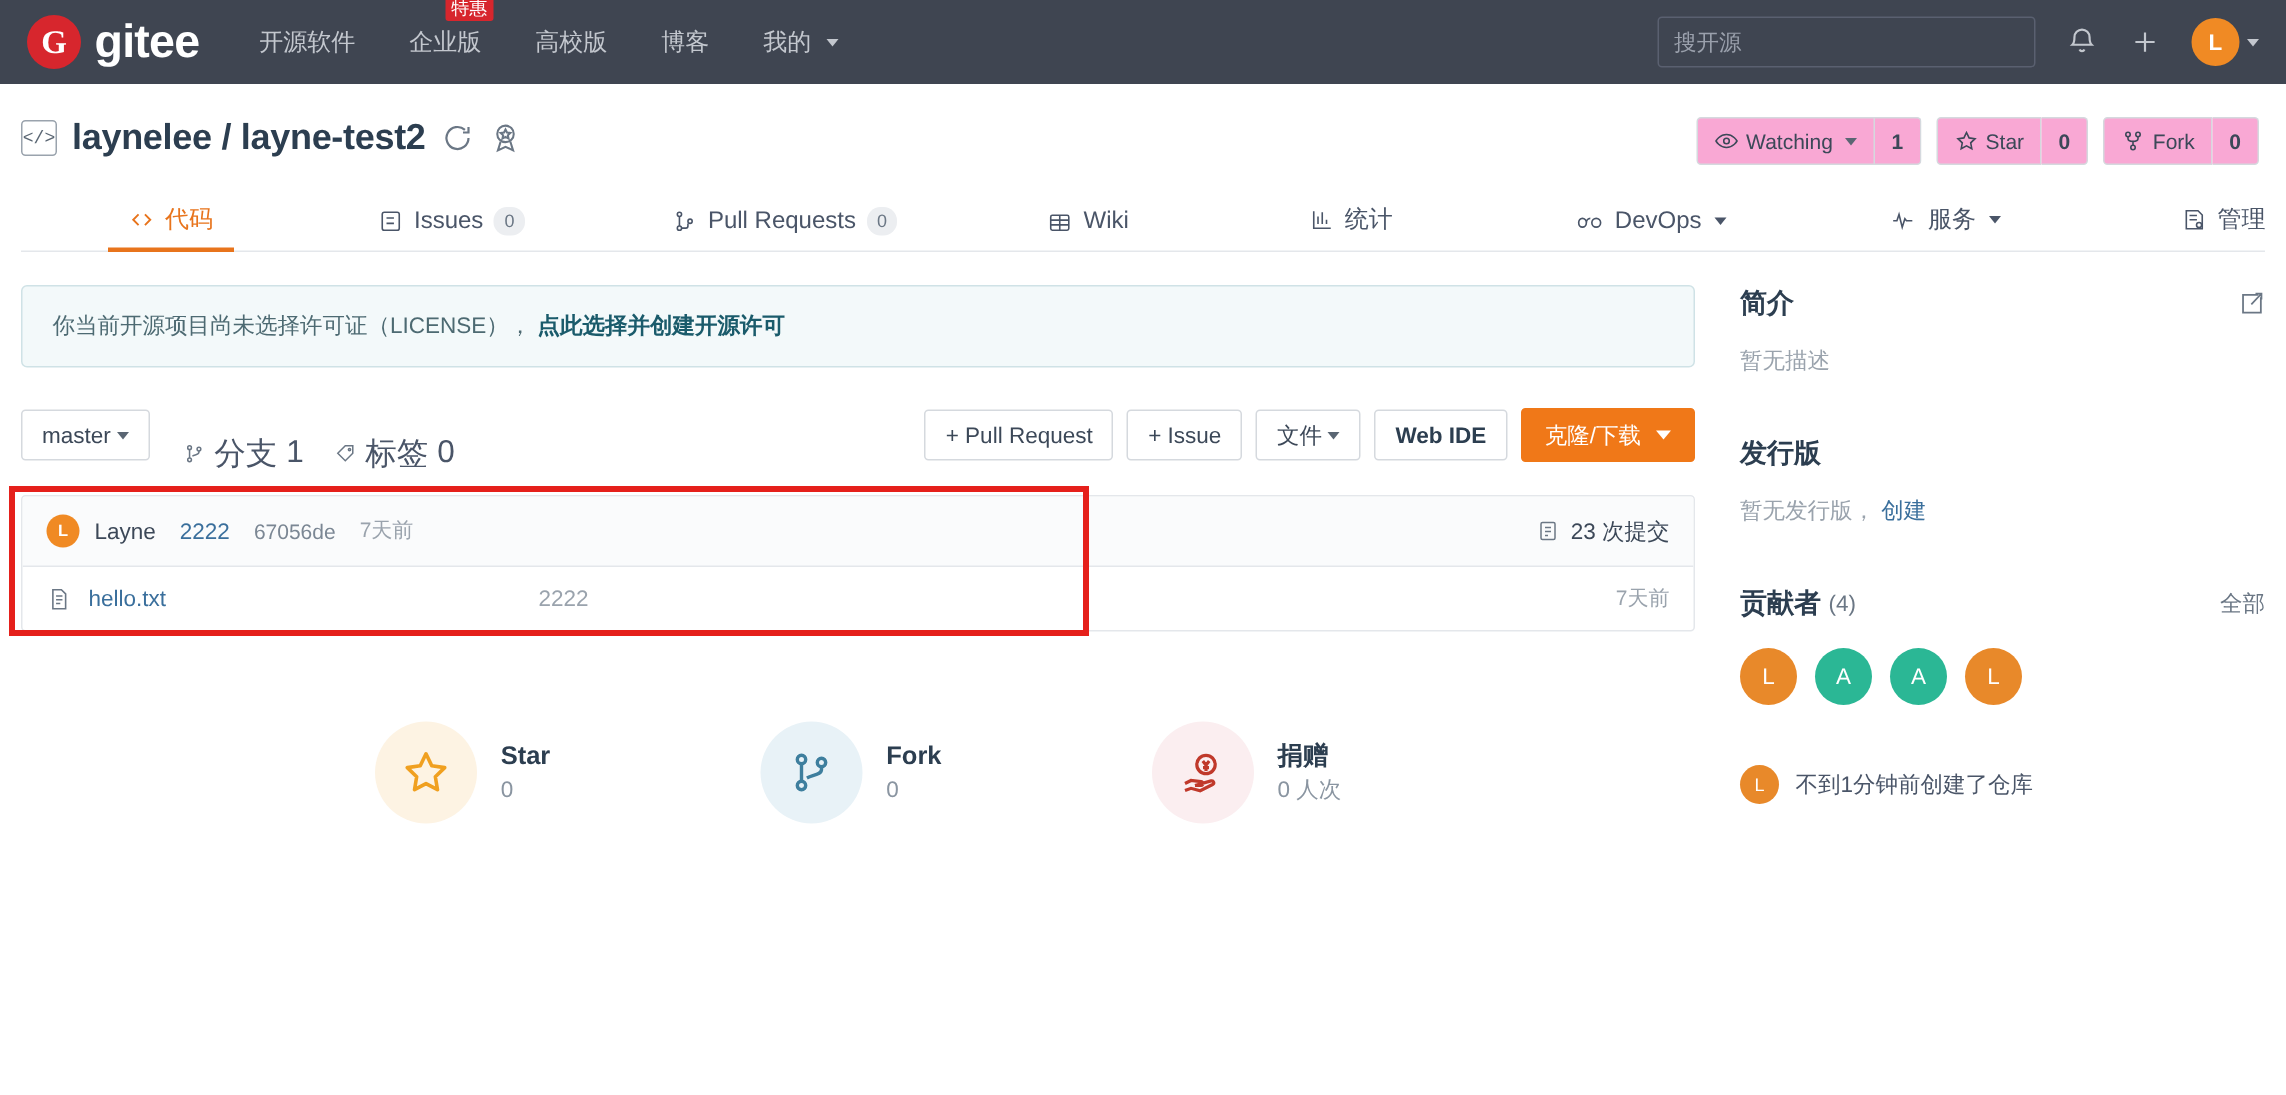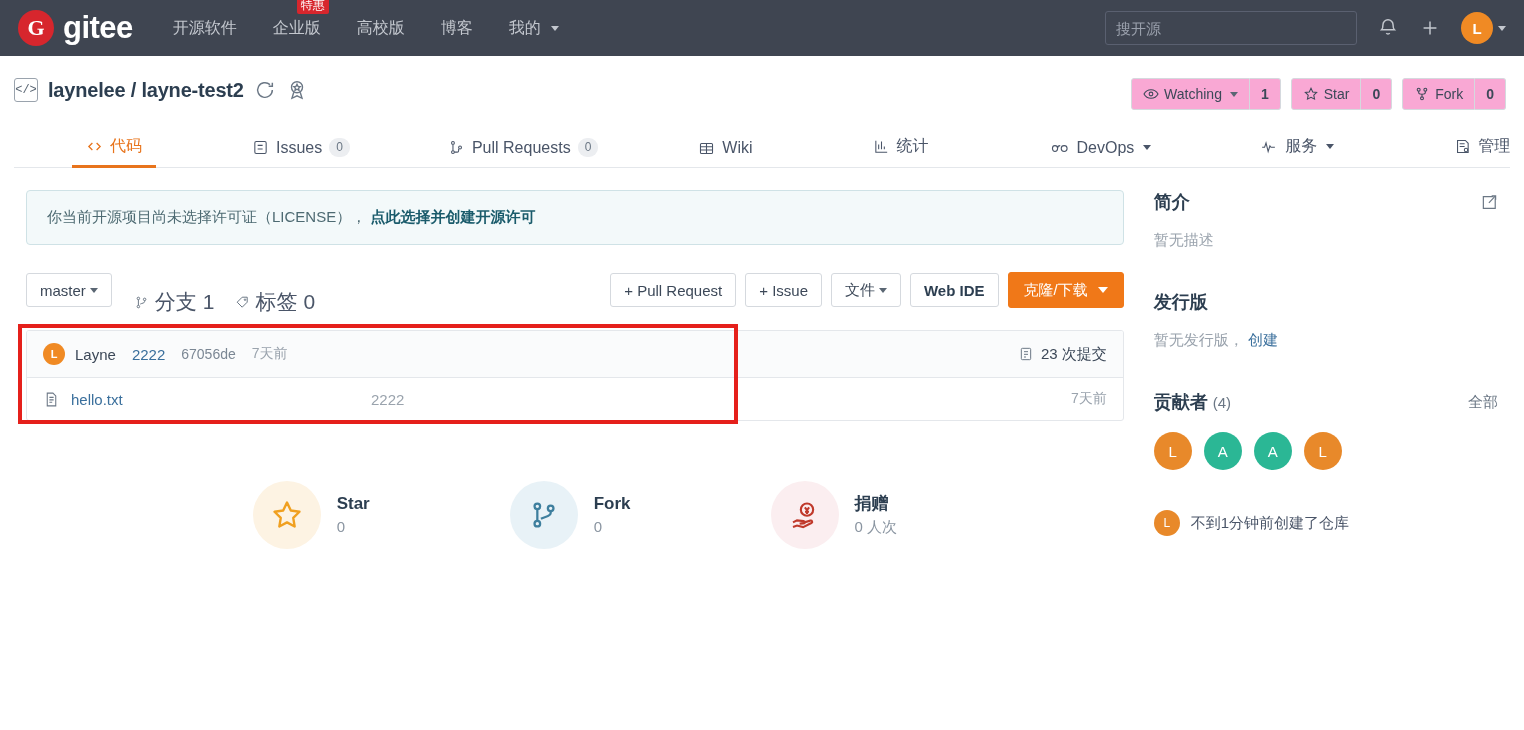--- a/index.html
+++ b/index.html
@@ -65,21 +65,21 @@
   
   .repo-header {
     padding: 22px 18px 0 14px; display: flex; align-items: flex-start;
   }
   .repo-title { display: flex; align-items: center; gap: 10px; }
   .repo-icon-box {
     width: 24px; height: 24px; border: 1px solid #9aa3ad; border-radius: 3px;
     display: flex; align-items: center; justify-content: center;
     font-size: 12px; color: #5a6673; font-family: "Liberation Mono", monospace;
   }
-  .repo-name { font-size: 20px; font-weight: bold; color: #2c3e50; letter-spacing: -0.2px; }
+  .repo-name { font-size: 24px; font-weight: bold; color: #2c3e50; letter-spacing: -0.2px; }
   .title-icon { color: #6b7785; display: flex; align-items: center; }
 
   .repo-actions { margin-left: auto; display: flex; gap: 10px; align-items: center; }
   .btn-group { display: flex; height: 32px; }
   .btn-group > div {
     border: 1px solid #d5d9de; display: flex; align-items: center;
     padding: 0 11px; font-size: 14px; color: #3c4858; background: #f9a8d4;
     cursor: pointer; gap: 5px; white-space: nowrap;
   }
   .btn-group > div:first-child { border-radius: 3px 0 0 3px; }
@@ -107,21 +107,21 @@
   .tab-count {
     background: #eceef1; color: #6b7785; border-radius: 9px;
     font-size: 12px; padding: 1px 7px; line-height: 1.4;
   }
   .tab-caret {
     border-left: 4px solid transparent; border-right: 4px solid transparent;
     border-top: 5px solid #4a5568; margin-left: 2px; margin-bottom: 1px;
   }
 
   
-  .body-wrap { display: flex; padding: 0 26px; }
+  .body-wrap { display: flex; padding: 0 14px; }
   .main-col { width: 1116px; }
   .side-col { width: 380px; padding-left: 30px; padding-top: 22px; }
 
   .notice {
     margin-top: 22px; border: 1px solid #cfe2e6; background: #f3f9fa;
     border-radius: 4px; padding: 17px 20px; font-size: 15px; color: #4d6a72;
   }
   .notice a { color: #1a5b6b; font-weight: bold; text-decoration: none; cursor: pointer; }
 
   

